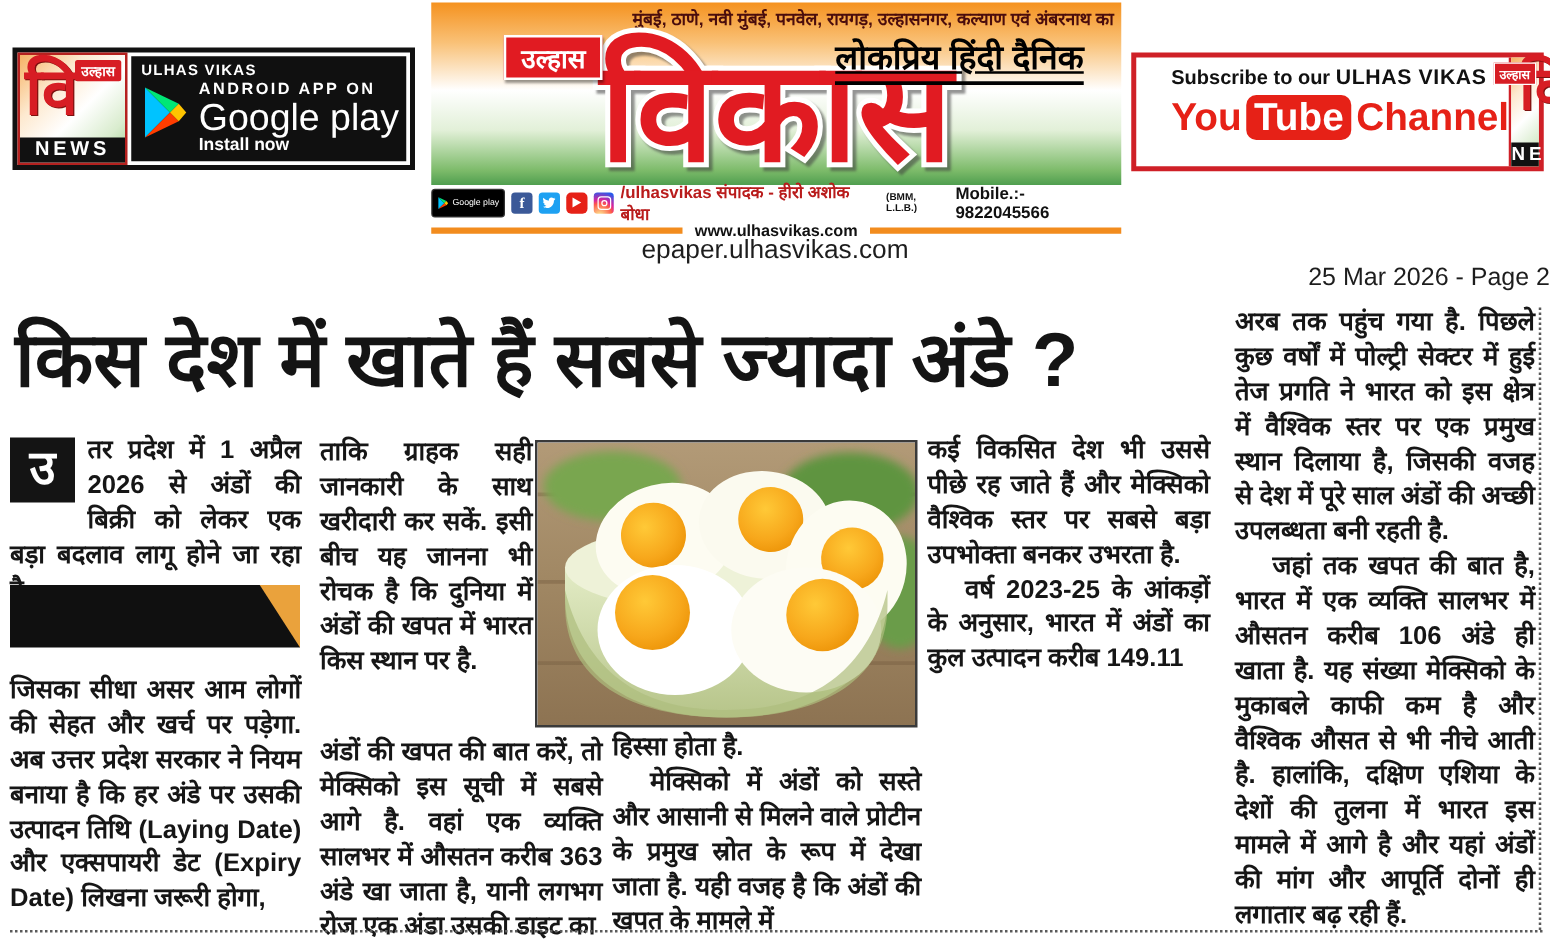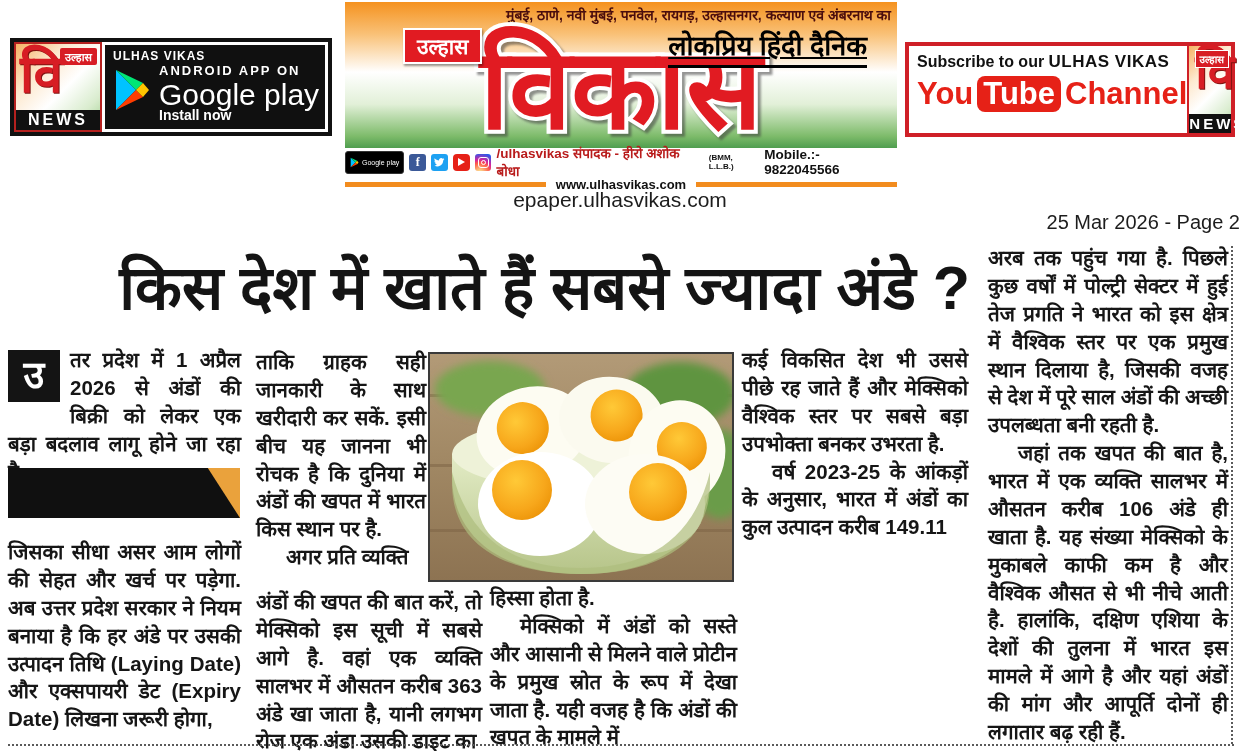--- a/index.html
+++ b/index.html
@@ -55,38 +55,38 @@
   .mobile{margin-left:auto;font-size:13.5px;font-weight:bold;color:#111;}
   .site-divider{left:345px;top:177px;width:552px;display:flex;align-items:center;}
   .site-divider .bar{flex:1;height:5px;background:#f28c1e;}
   .site-divider .txt{padding:0 10px;font-size:13px;font-weight:bold;color:#111;white-space:nowrap;}
   .epaper-line{left:0;top:188px;width:1240px;text-align:center;font-size:21px;color:#1d1d1d;}
   .date-line{left:0;top:211px;width:1240px;text-align:right;font-size:20px;color:#1d1d1d;}
 
   
   .sub-badge{left:905px;top:42px;width:330px;height:95px;border:4px solid #cf2027;background:#fff;
              box-sizing:border-box;display:flex;}
-  .sub-left{flex:1;padding:6px 0 0 8px;white-space:nowrap;}
+  .sub-left{flex:1;padding:6px 0 0 28px;white-space:nowrap;}
   .sub-line1{font-size:16px;font-weight:bold;color:#111;}
   .sub-line1 .brand{font-size:17px;font-weight:900;letter-spacing:.5px;}
   .sub-line2{margin-top:4px;font-size:31px;font-weight:900;color:#e62117;display:flex;align-items:center;gap:4px;}
   .tube-box{background:#e62117;color:#fff;border-radius:8px;padding:0 6px;line-height:36px;}
   .sub-logo{width:82px;position:relative;border-left:2px solid #cf2027;}
   .sub-logo .news-logo2{position:absolute;inset:0;
         background:linear-gradient(135deg,#f6b264 0%,#fde9cf 30%,#ffffff 55%,#d9ecce 80%,#9fcf8e 100%);}
   .news-logo2 .big-letter{position:absolute;left:6px;top:-2px;font-size:48px;font-weight:bold;color:#d71d24;line-height:56px;
                           text-shadow:1px 1px 0 #7e1210;}
   .news-logo2 .tab{position:absolute;right:2px;top:4px;background:#d71d24;color:#fff;font-size:10px;font-weight:bold;
                    padding:1px 4px;border:1px solid #fff;}
   .news-logo2 .news-bar{position:absolute;left:0;right:0;bottom:0;background:#111;color:#fff;text-align:center;
                         font-weight:bold;font-size:15px;letter-spacing:3px;padding:1px 0;}
 
   
   .headline{left:12px;top:240px;width:958px;height:96px;font-size:61px;line-height:96px;font-weight:900;color:#141414;
-            text-align:right;white-space:nowrap;}
+            text-align:left;white-space:nowrap;}
   .body-col{font-size:20.5px;line-height:1.36;text-align:justify;color:#161616;}
   .body-col p{margin:0;font-weight:bold;}
   .body-col p.ind{text-indent:30px;}
   .dropcap{float:left;width:52px;height:52px;background:#141414;color:#fff;font-size:38px;font-weight:bold;
            display:flex;align-items:center;justify-content:center;margin:4px 10px 2px 0;}
   .kicker{left:8px;top:468px;width:232px;height:50px;background:#101010;position:absolute;overflow:hidden;}
   .kicker .ktxt{position:absolute;left:22px;top:6px;color:#fff;font-size:30px;font-weight:bold;z-index:2;}
   .kicker .ktri{position:absolute;right:0;top:0;width:46px;height:50px;background:#eaa23c;
                 clip-path:polygon(30% 0,100% 0,100% 100%);}
   .photo-frame{left:428px;top:352px;width:306px;height:230px;border:2px solid #3a3a3a;box-sizing:border-box;}
@@ -197,21 +197,20 @@
   <div class="kicker">
     <div class="ktri"></div>
   </div>
 
   <div class="abs body-col" style="left:8px;top:538px;width:233px;">
     <p>जिसका सीधा असर आम लोगों की सेहत और खर्च पर पड़ेगा. अब उत्तर प्रदेश सरकार ने नियम बनाया है कि हर अंडे पर उसकी उत्पादन तिथि (Laying Date) और एक्सपायरी डेट (Expiry Date) लिखना जरूरी होगा,</p>
   </div>
 
   <div class="abs body-col" style="left:256px;top:348px;width:170px;">
     <p>ताकि ग्राहक सही जानकारी के साथ खरीदारी कर सकें. इसी बीच यह जानना भी रोचक है कि दुनिया में अंडों की खपत में भारत किस स्थान पर है.</p>
-    <p class="ind">अगर प्रति व्यक्ति</p>
   </div>
   <div class="abs body-col" style="left:256px;top:588px;width:226px;">
     <p>अंडों की खपत की बात करें, तो मेक्सिको इस सूची में सबसे आगे है. वहां एक व्यक्ति सालभर में औसतन करीब 363 अंडे खा जाता है, यानी लगभग रोज एक अंडा उसकी डाइट का</p>
   </div>
 
   <div class="abs photo-frame">
     <svg width="302" height="226" viewBox="0 0 302 226">
       <defs>
         <linearGradient id="wood" x1="0" y1="0" x2="0" y2="1">
           <stop offset="0" stop-color="#b29a77"></stop>

